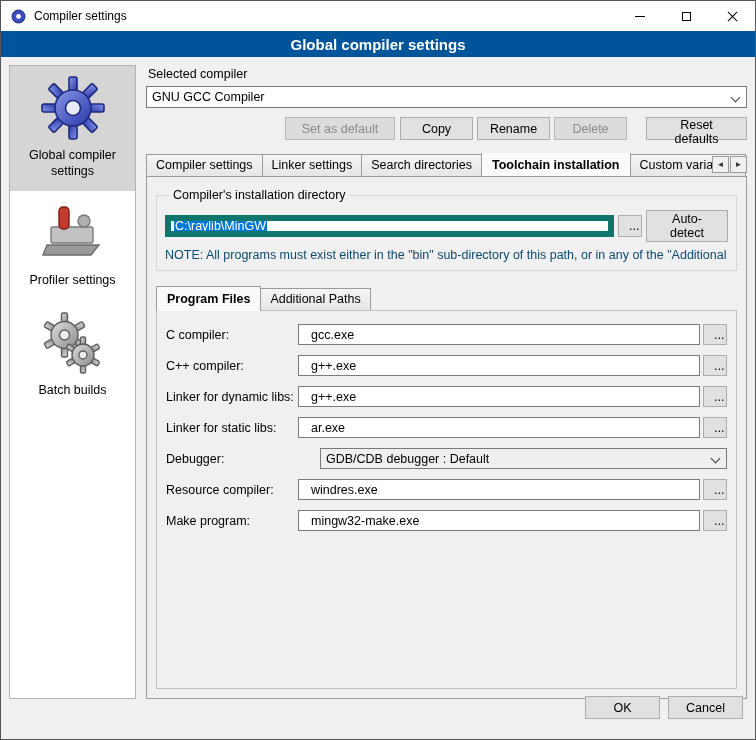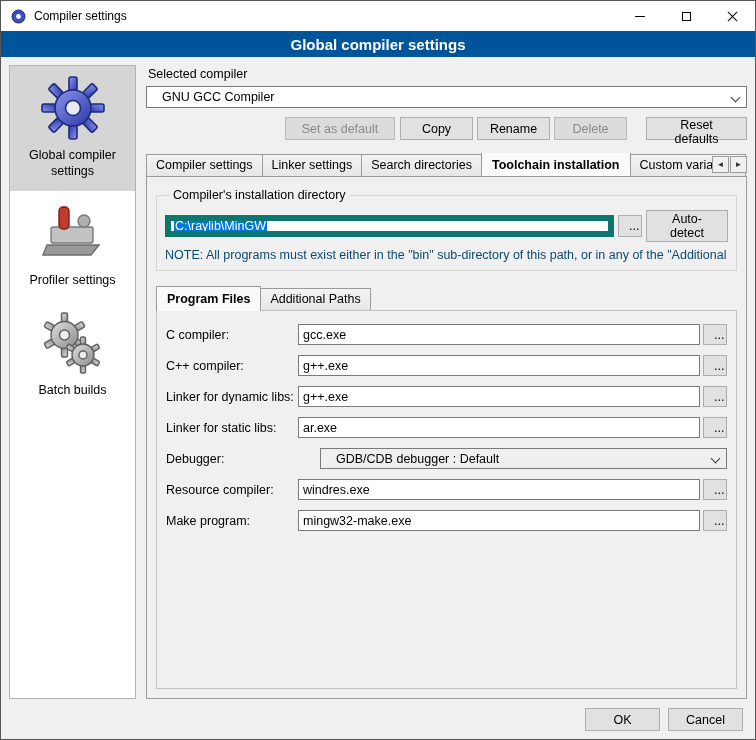--- a/index.html
+++ b/index.html
@@ -31,21 +31,21 @@
   .sidebar { width:127px; background:#ffffff; border:1px solid #b3b3b3; margin-right:10px; display:flex; flex-direction:column; overflow:hidden; }
   .side-item { padding:10px 4px 12px; display:flex; flex-direction:column; align-items:center; cursor:default; }
   .side-item.selected { background:#d5d5d5; }
   .side-item .ico { width:64px; height:64px; }
   .side-item .lbl { margin-top:8px; text-align:center; font-size:12.5px; line-height:1.25; }
 
   
   .main { flex:1; display:flex; flex-direction:column; min-width:0; }
   .field-caption { font-size:12.5px; margin:2px 0 5px 2px; }
 
-  .combo { height:22px; background:#fff; border:1px solid #7a7a7a; display:flex; align-items:center; padding:0 22px 0 15px; position:relative; }
+  .combo { height:22px; background:#fff; border:1px solid #7a7a7a; display:flex; align-items:center; padding:0 22px 0 5px; position:relative; }
   .combo .chev { position:absolute; right:7px; top:7px; width:7px; height:7px; border-right:1.6px solid #3c3c3c; border-bottom:1.6px solid #3c3c3c; transform:rotate(45deg); }
   .combo.gray { background:#efefef; }
 
   .btn-row { display:flex; justify-content:flex-end; margin-top:9px; }
   .btn { height:23px; background:#e1e1e1; border:1px solid #adadad; font-family:inherit; font-size:12.5px; padding:0 10px; color:#000; }
   .btn.disabled { color:#8a8a8a; background:#dcdcdc; border-color:#b9b9b9; }
   .btn-setdefault { width:110px; margin-right:5px; }
   .btn-copy,.btn-rename,.btn-delete { width:73px; margin-right:4px; }
   .btn-reset { width:101px; margin-left:15px; margin-right:0; }
 
@@ -67,27 +67,27 @@
   .mini-btn { width:24px; height:22px; }
   .autodetect-btn { width:82px; height:32px; }
   .note { margin-top:6px; color:#0c4a6e; font-size:12.5px; white-space:nowrap; overflow:hidden; }
 
   .subtabstrip { display:flex; align-items:flex-end; height:22px; margin-top:7px; }
   .subpanel { flex:1; border:1px solid #c2c2c2; background:#f0f0f0; padding:13px 9px; min-height:0; }
 
   .frow { display:flex; align-items:center; margin-bottom:10px; }
   .frow .flabel { width:132px; flex:0 0 auto; font-size:12.5px; }
   .frow .fvalue { flex:1; display:flex; gap:3px; align-items:center; }
-  .txt { flex:1; height:21px; border:1px solid #7a7a7a; background:#fff; font-family:inherit; font-size:12.5px; padding:0 4px; }
+  .txt { flex:1; height:21px; border:1px solid #7a7a7a; background:#fff; font-family:inherit; font-size:12.5px; padding:0 12px; }
   .frow .mini-btn { height:21px; }
   .frow .combo { flex:1; height:21px;margin-left:22px; }
   .frow .combo .chev { top:6px; }
 
   
-  .footer { position:absolute; right:12px; bottom:8px; display:flex; gap:8px; }
+  .footer { position:absolute; right:12px; bottom:20px; display:flex; gap:8px; }
   .footer .btn { width:75px; }
 </style>
 </head>
 <body>
 
 <div class="window">
 
   <div class="titlebar">
     <svg class="win-icon" viewBox="0 0 17 17">
       <circle cx="8.5" cy="8.5" r="6.5" fill="#3b4fc0" stroke="#1d2a7e" stroke-width="1"></circle>

